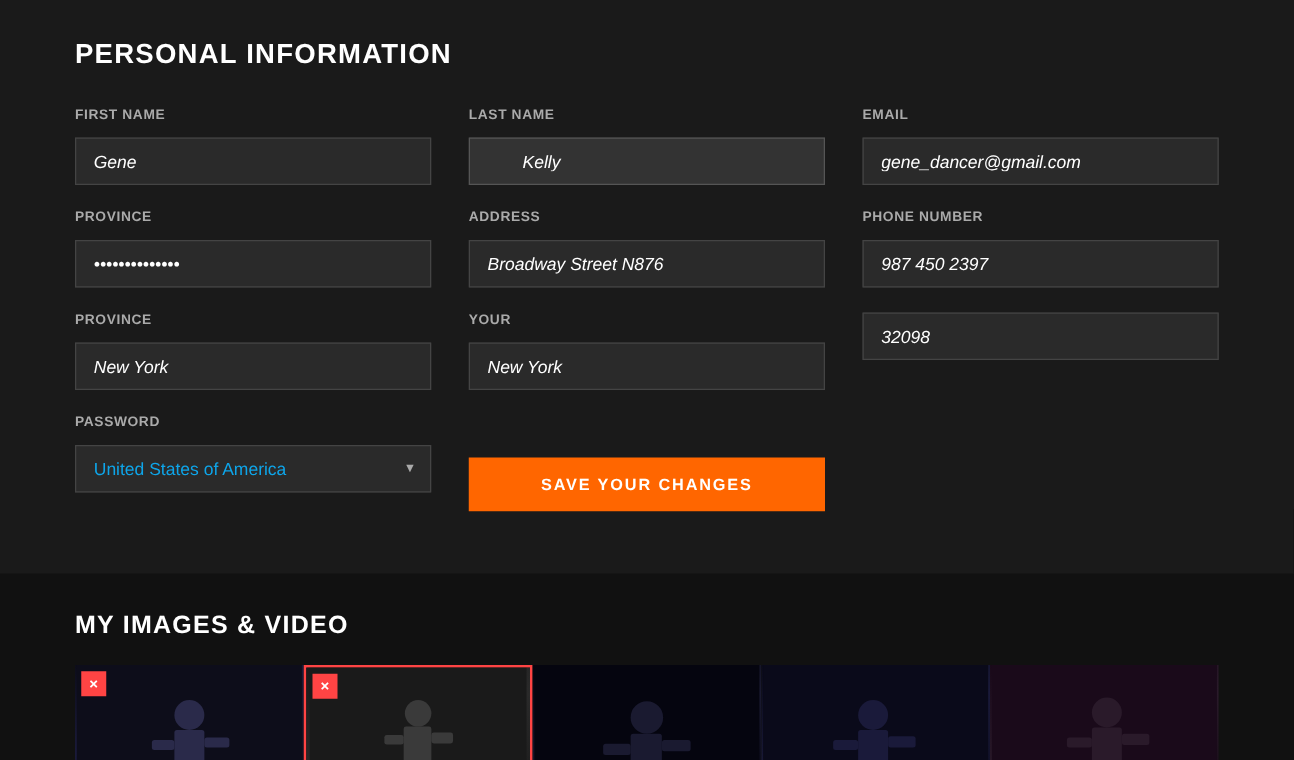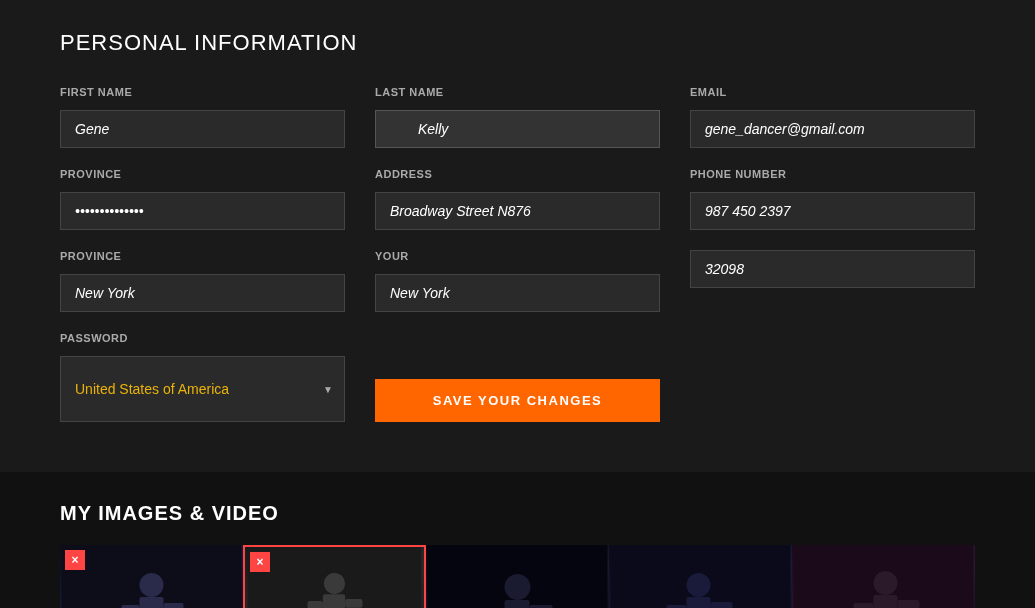--- a/index.html
+++ b/index.html
@@ -16,21 +16,21 @@
       overflow-x: hidden;
     }
 
     .personal-info-section {
       background-color: #1a1a1a;
       padding: 30px 60px 50px 60px;
     }
 
     .section-title {
       font-size: 22px;
-      font-weight: 400;
+      font-weight: 700;
       color: #fff;
       letter-spacing: 1px;
       margin-bottom: 30px;
     }
 
     .form-grid {
       display: grid;
       grid-template-columns: 1fr 1fr 1fr;
       gap: 20px 30px;
     }
@@ -61,22 +61,22 @@
 
     .form-input.active-field {
       background-color: #333;
       border-color: #555;
       padding-left: 42px;
     }
 
     .form-select {
       background-color: #2a2a2a;
       border: 1px solid #444;
-      color: #eab308;
-      padding: 24px 14px;
+      color: #0ea5e9;
+      padding: 10px 14px;
       font-size: 14px;
       outline: none;
       width: 100%;
       appearance: none;
       -webkit-appearance: none;
       cursor: pointer;
     }
 
     .select-wrapper {
       position: relative;

